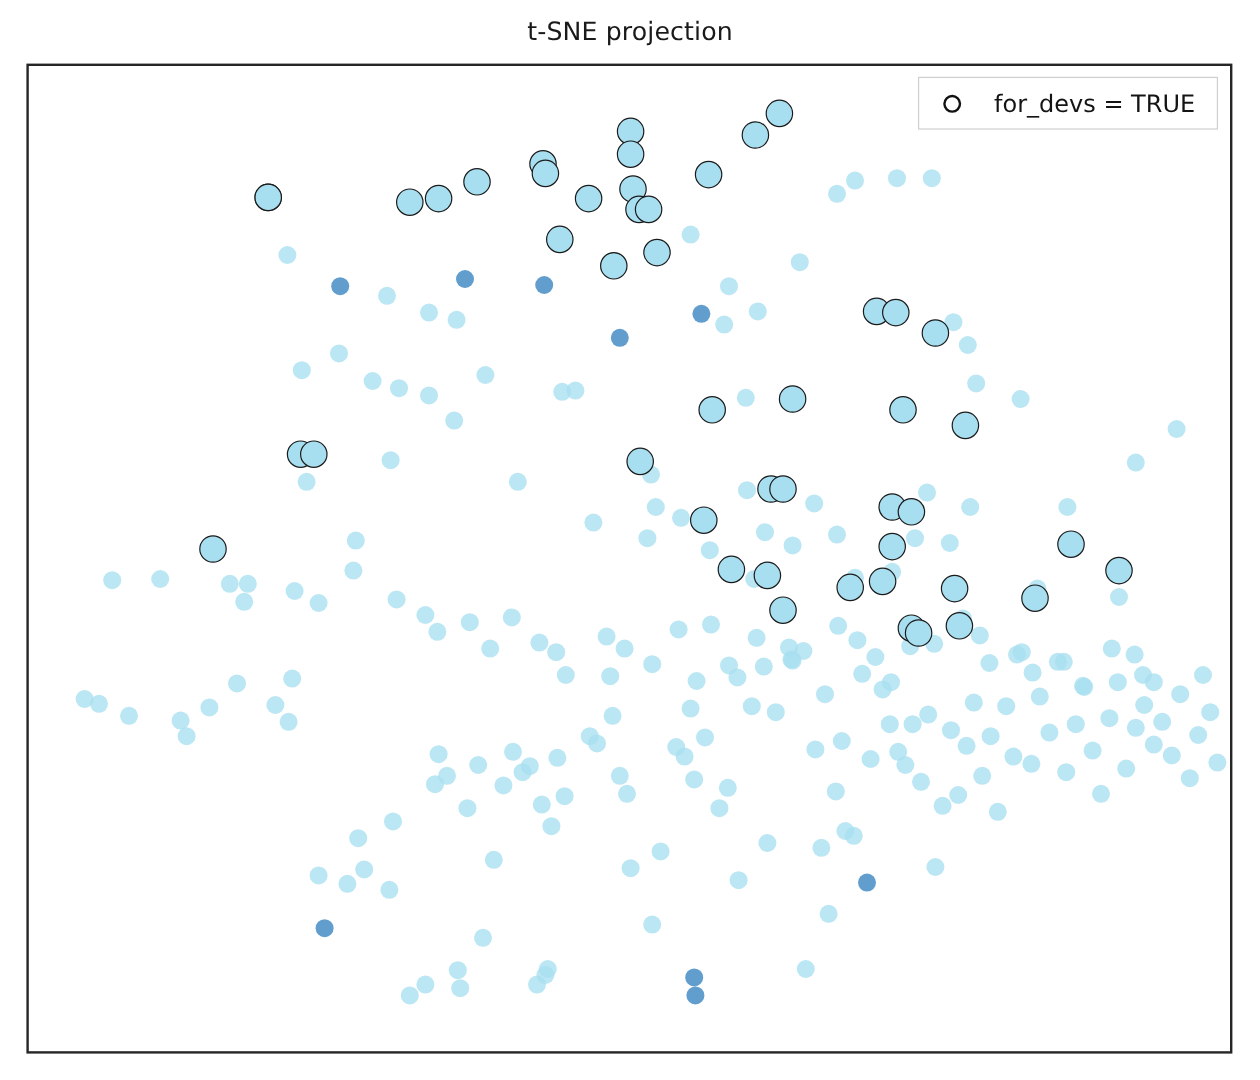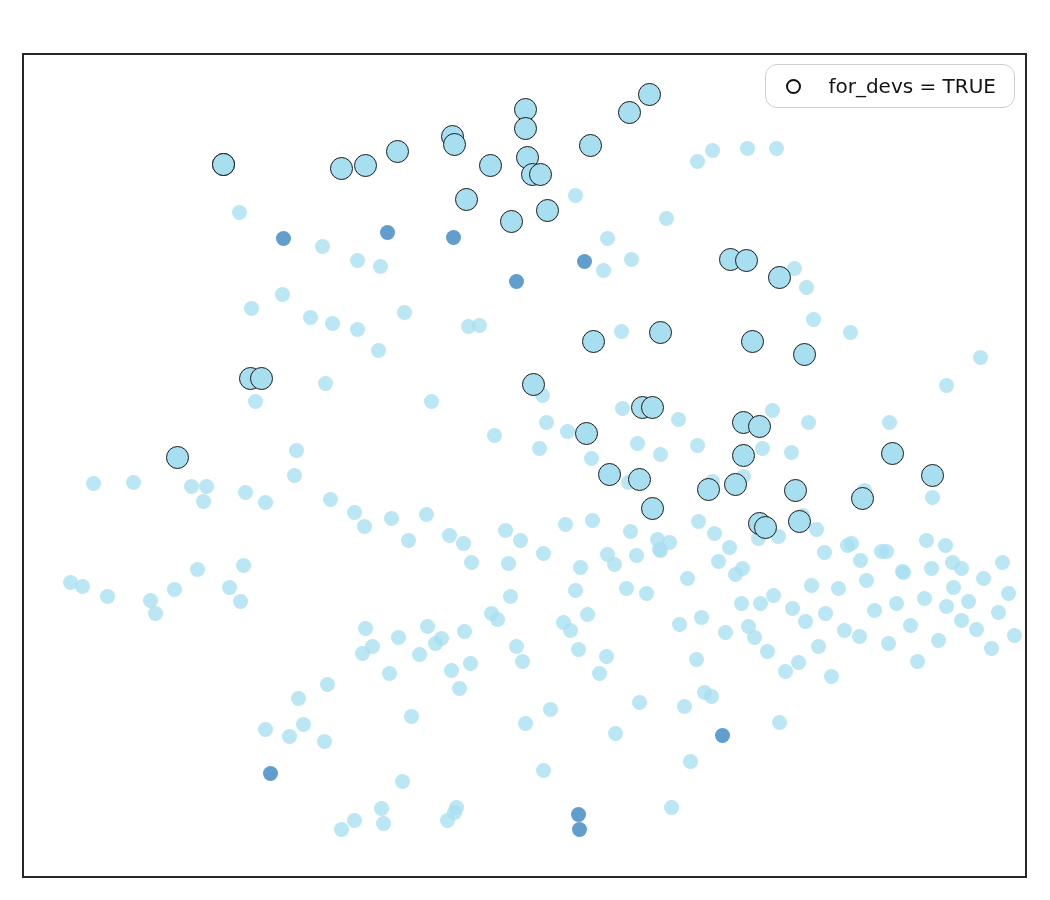--- a/index.html
+++ b/index.html
@@ -70,21 +70,21 @@
   #legend {
     position: absolute;
     right: 10px;
     top: 9px;
     display: flex;
     align-items: center;
     gap: 24px;
     padding: 9px 18px 9px 16px;
     background: #ffffff;
     border: 1.5px solid #cfcfcf;
-    border-radius: 12px;
+    border-radius: 0;
   }
   #legend-marker-wrap {
     display: flex;
     align-items: center;
     justify-content: center;
     width: 22px;
   }
   .legend-marker {
     width: 15px;
     height: 15px;
@@ -98,20 +98,21 @@
     color: #141414;
     white-space: nowrap;
     font-family: "DejaVu Sans", sans-serif;
   }
 </style>
 </head>
 <body>
 
 <div id="figure">
 
+  <div id="plot-title">t-SNE projection</div>
 
   <div id="axes-frame">
 
     <div id="points-layer">
         <div class="pt pt-base" style="left: 215px; top: 157px; background: rgb(168, 223, 240);"></div>
         <div class="pt pt-base" style="left: 298px; top: 191px; background: rgb(168, 223, 240);"></div>
         <div class="pt pt-base" style="left: 258px; top: 239px; background: rgb(168, 223, 240);"></div>
         <div class="pt pt-base" style="left: 227px; top: 253px; background: rgb(168, 223, 240);"></div>
         <div class="pt pt-base" style="left: 333px; top: 205px; background: rgb(168, 223, 240);"></div>
         <div class="pt pt-base" style="left: 356px; top: 211px; background: rgb(168, 223, 240);"></div>

